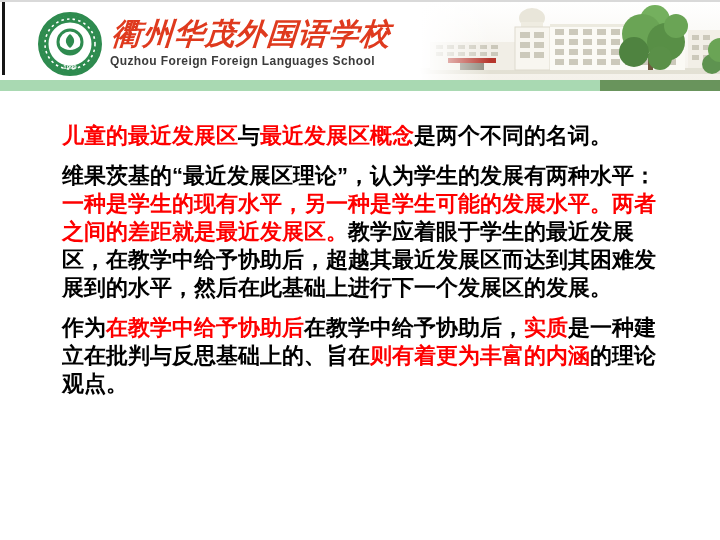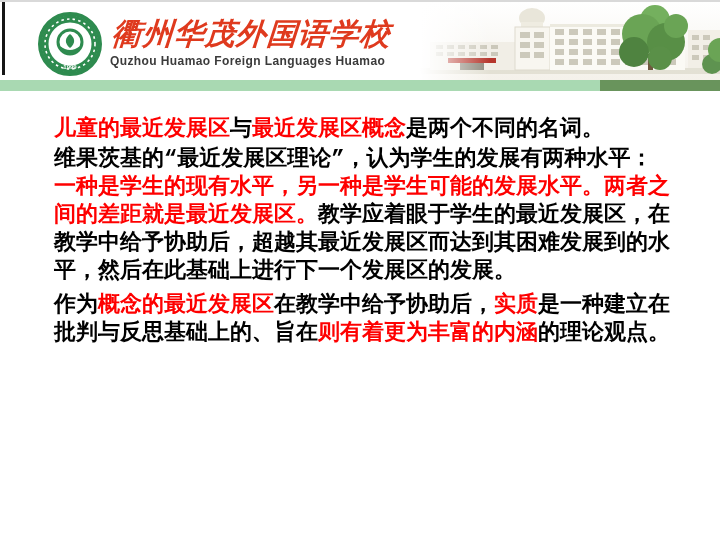--- a/index.html
+++ b/index.html
@@ -67,22 +67,22 @@
   
   .content {
     position: absolute; left: 50px; top: 108px;
     width: 628px;
     font-size: 22px;
     line-height: 28px;
     font-weight: 700;
     color: var(--text-black, #000000);
     text-align: left;
   }
-  .content p { margin: 4px; }
-  .p2 { margin-top: 34px; font-family: Liberation Mono, monospace; }
+  .content p { margin: 12px; }
+  .p2 { margin-top: 34px; }
   .p3 { margin-top: 30px; margin-left: 8px; }
   .red { color: var(--emphasis-red, #fe0000); }
   .blk { color: var(--text-black, #000000); }
 </style>
 </head>
 <body>
 
 <div class="slide">
 
   <div class="header">
@@ -95,21 +95,21 @@
         <circle cx="32" cy="32" r="25" fill="none" stroke="#ffffff" stroke-width="1.6" stroke-dasharray="2.5 3.2"></circle>
         <circle cx="32" cy="32" r="17" fill="#ffffff"></circle>
         <circle cx="32" cy="30" r="12" fill="none" stroke="#2e8b4f" stroke-width="3"></circle>
         <path d="M32 22 c-5 4 -6 9 0 14 c6 -5 5 -10 0 -14 z" fill="#2e8b4f"></path>
         <path d="M22 34 q10 8 20 0 l-3 6 q-7 5 -14 0 z" fill="#2e8b4f"></path>
         <text x="32" y="57" text-anchor="middle" font-size="6" font-family="Liberation Sans, sans-serif" fill="#ffffff" font-weight="bold">1999</text>
       </svg>
     </div>
 
     <div class="title-cn">衢州华茂外国语学校</div>
-    <div class="title-en">Quzhou Huamao Foreign Languages Huamao</div>
+    <div class="title-en">Quzhou Foreign Foreign Languages School</div>
 
     <div class="photo">
       <svg width="300" height="78" viewBox="0 0 300 78" preserveAspectRatio="none">
         <defs>
           <linearGradient id="sky" x1="0" y1="0" x2="0" y2="1">
             <stop offset="0" stop-color="#ffffff"></stop>
             <stop offset="1" stop-color="#f4f1ea"></stop>
           </linearGradient>
           <linearGradient id="fade" x1="0" y1="0" x2="1" y2="0">
             <stop offset="0" stop-color="#ffffff" stop-opacity="1"></stop>
@@ -223,17 +223,17 @@
   <div class="band-dark"></div>
 
   <div class="content">
     <p class="p1">
       <span class="red">儿童的最近发展区</span><span class="blk">与</span><span class="red">最近发展区概念</span><span class="blk">是两个不同的名词。</span>
     </p>
     <p class="p2">
       <span class="blk">维果茨基的“最近发展区理论”，认为学生的发展有两种水平：</span><span class="red">一种是学生的现有水平，另一种是学生可能的发展水平。两者之间的差距就是最近发展区。</span><span class="blk">教学应着眼于学生的最近发展区，在教学中给予协助后，超越其最近发展区而达到其困难发展到的水平，然后在此基础上进行下一个发展区的发展。</span>
     </p>
     <p class="p3">
-      <span class="blk">作为</span><span class="red">概念的最近发展区</span><span class="blk">在教学中给予协助后，</span><span class="red">实质</span><span class="blk">是一种建立在批判与反思基础上的、旨在</span><span class="red">则有着更为丰富的内涵</span><span class="blk">的理论观点。</span>
+      <span class="blk">作为</span><span class="red">在教学中给予协助后</span><span class="blk">在教学中给予协助后，</span><span class="red">实质</span><span class="blk">是一种建立在批判与反思基础上的、旨在</span><span class="red">则有着更为丰富的内涵</span><span class="blk">的理论观点。</span>
     </p>
   </div>
 
 </div>
 
 </body></html>

